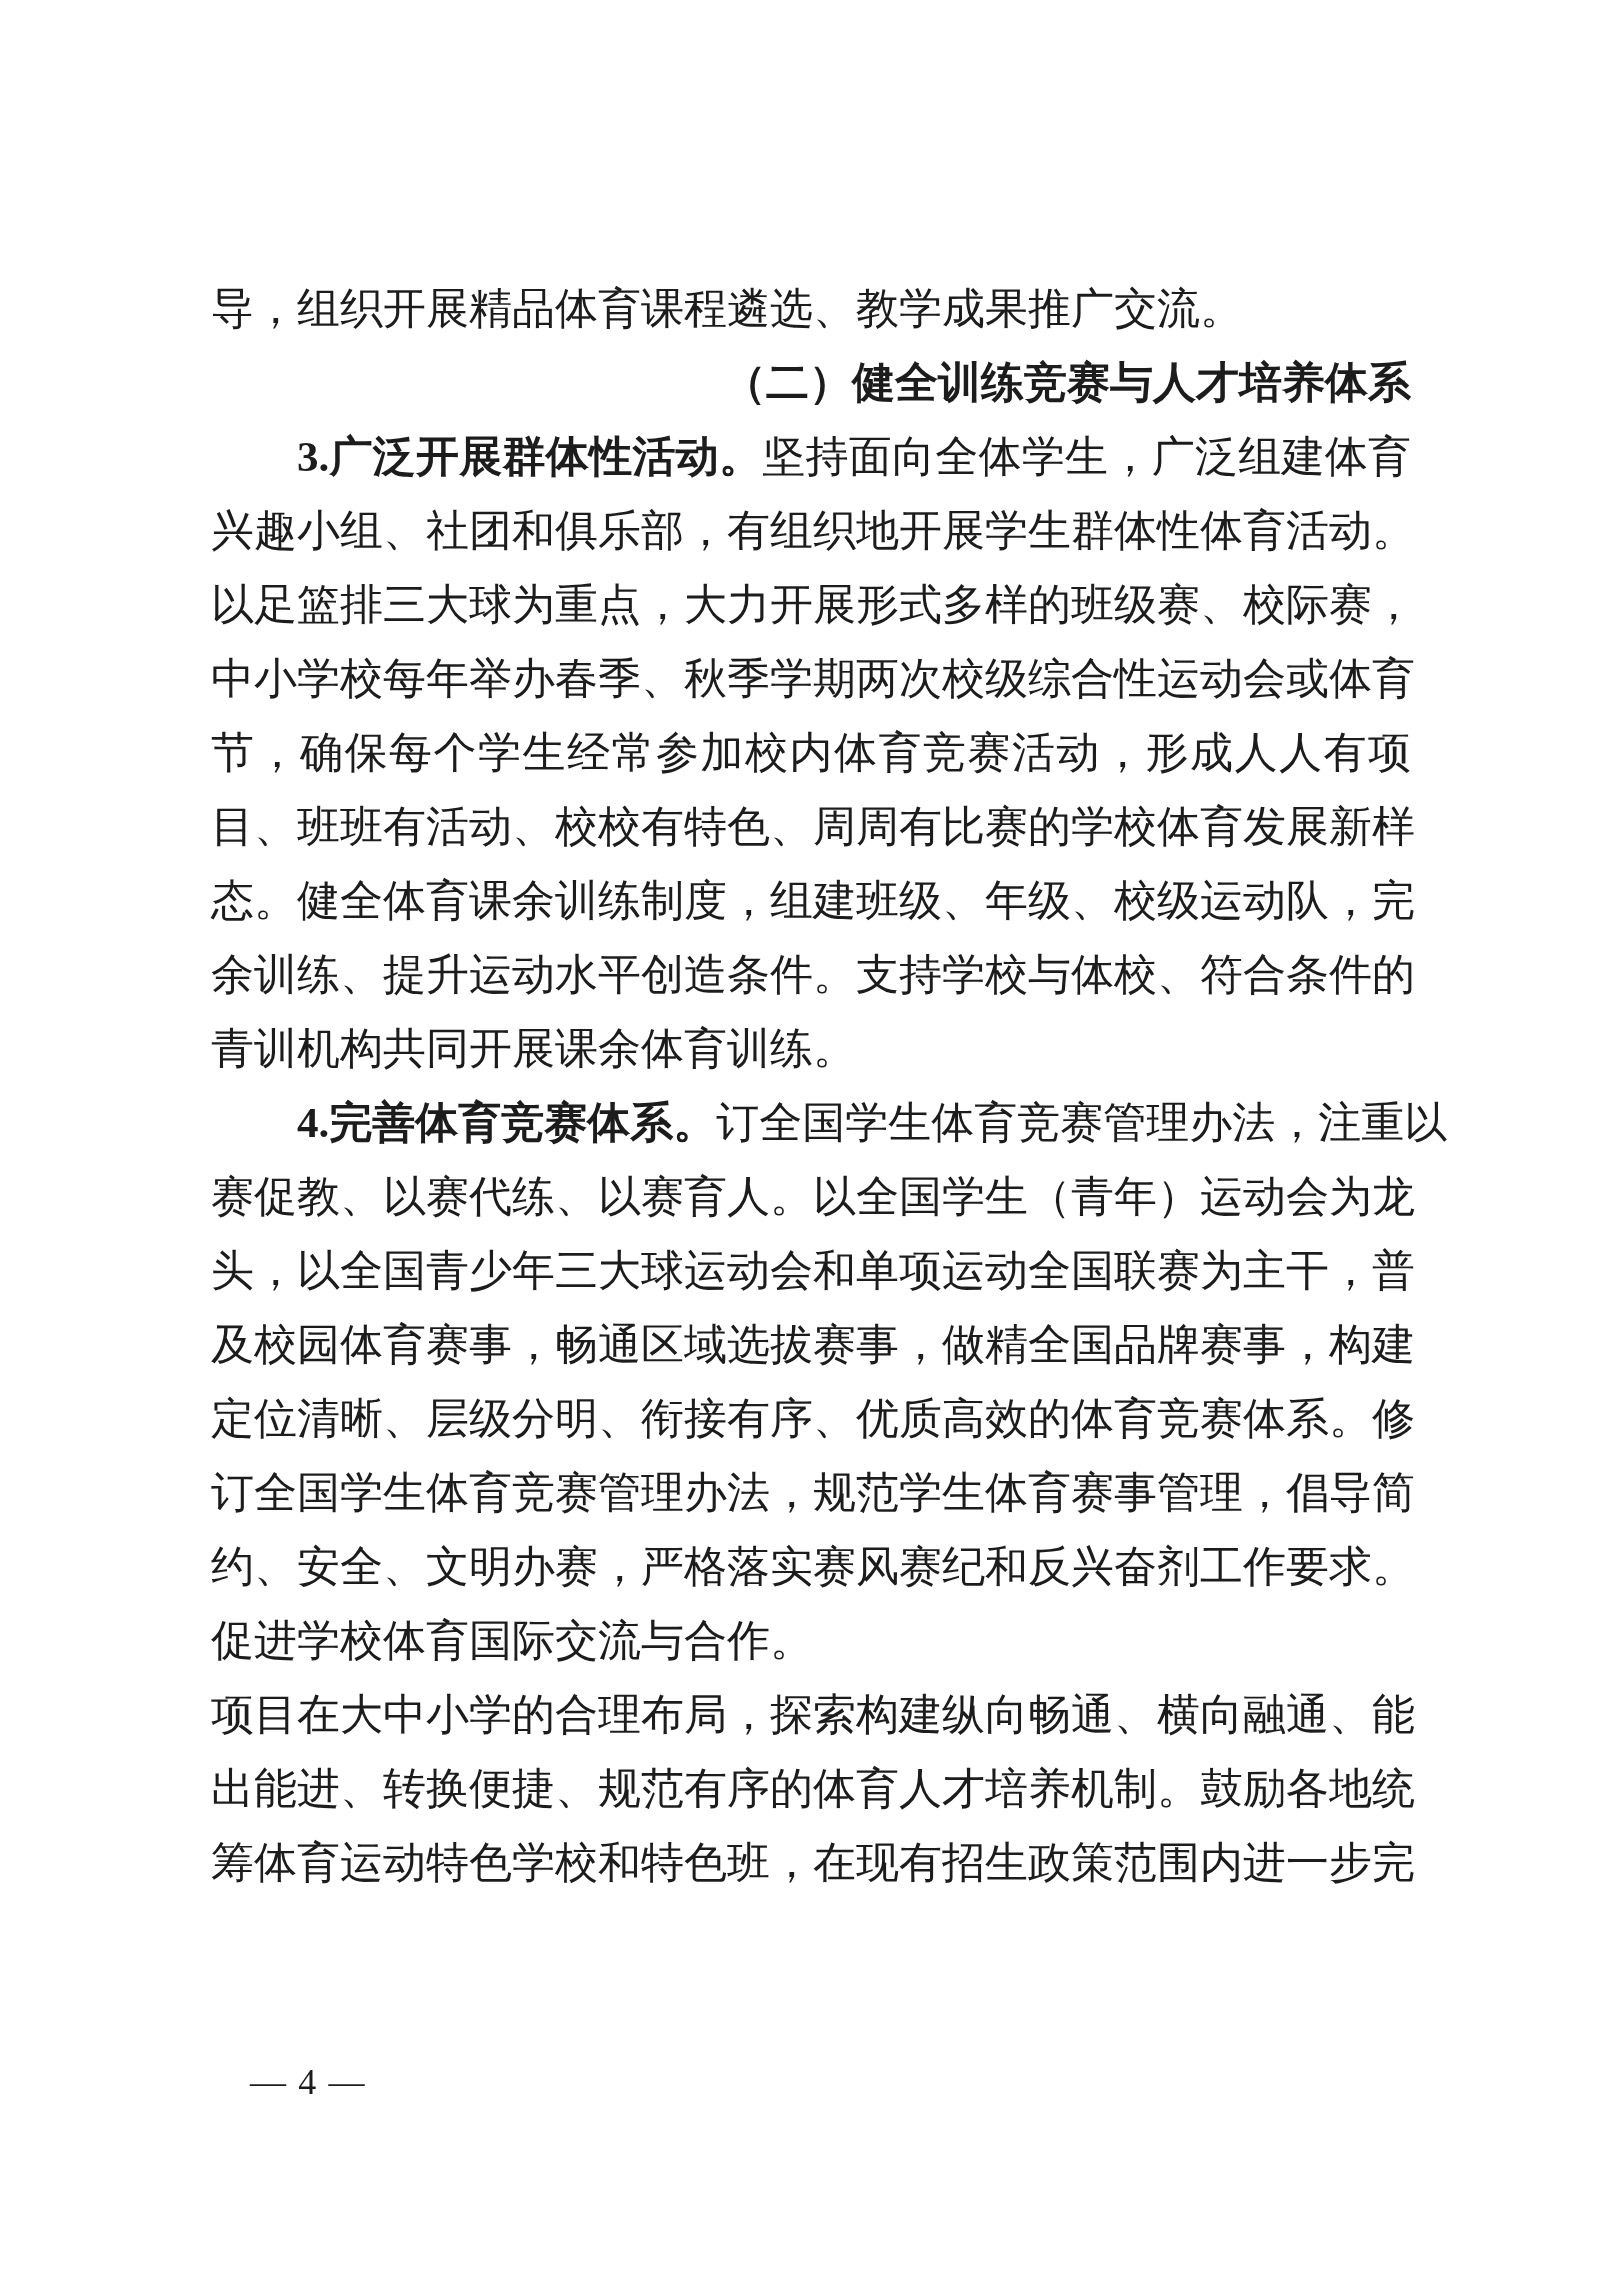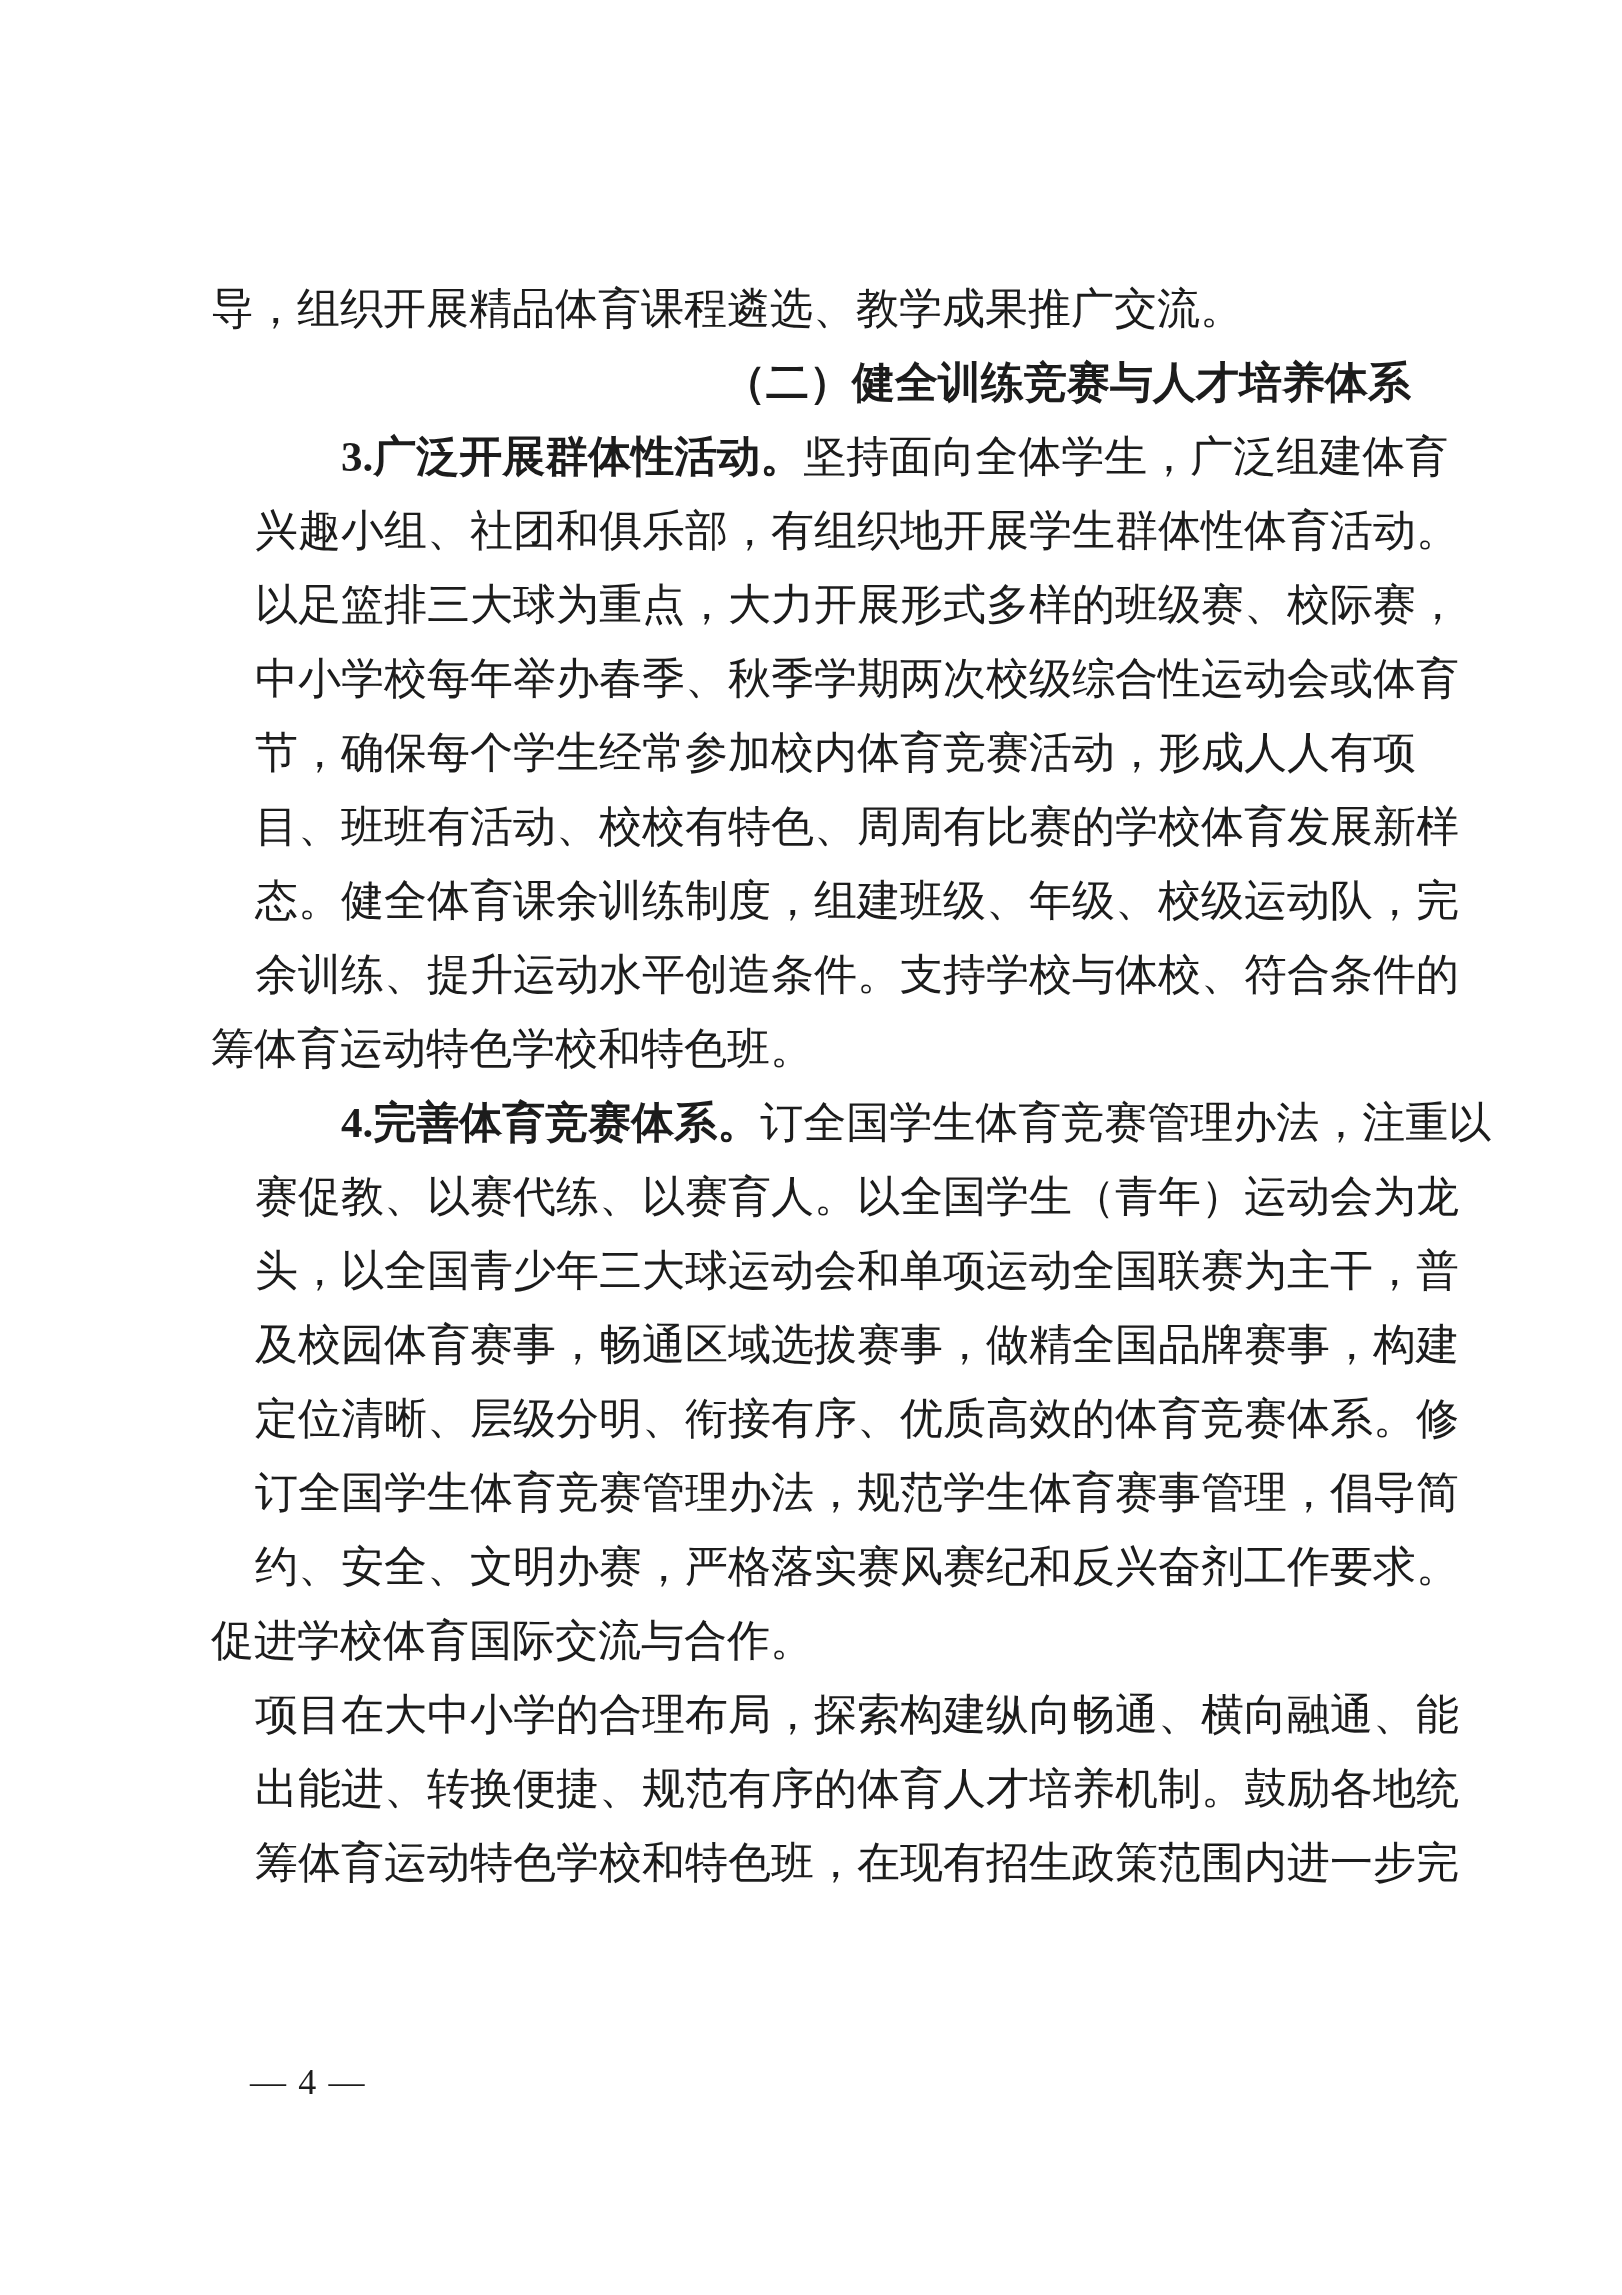--- a/index.html
+++ b/index.html
@@ -26,21 +26,20 @@
     font-size: 43px;
     line-height: 74px;
     height: 74px;
     letter-spacing: 0;
     white-space: nowrap;
     text-justify: inter-character;
   }
   .jf {
     text-align: justify;
     text-align-last: justify;
-    margin-left: 44px;
   }
   .ind {
     text-indent: 86px;
   }
   .bold, .lead {
     font-weight: 700;
     text-align: right;
   }
   .footer {
     position: absolute;
@@ -63,21 +62,21 @@
     <div class="ln ind bold">（二）健全训练竞赛与人才培养体系</div>
 
     <div class="ln ind jf"><span class="lead">3.广泛开展群体性活动。</span><span>坚持面向全体学生，广泛组建体育</span></div>
     <div class="ln jf">兴趣小组、社团和俱乐部，有组织地开展学生群体性体育活动。</div>
     <div class="ln jf">以足篮排三大球为重点，大力开展形式多样的班级赛、校际赛，</div>
     <div class="ln jf">中小学校每年举办春季、秋季学期两次校级综合性运动会或体育</div>
     <div class="ln jf">节，确保每个学生经常参加校内体育竞赛活动，形成人人有项</div>
     <div class="ln jf">目、班班有活动、校校有特色、周周有比赛的学校体育发展新样</div>
     <div class="ln jf">态。健全体育课余训练制度，组建班级、年级、校级运动队，完</div>
     <div class="ln jf">余训练、提升运动水平创造条件。支持学校与体校、符合条件的</div>
-    <div class="ln">筹体育运动特色学校和特色班。</div>
+    <div class="ln">青训机构共同开展课余体育训练。</div>
 
     <div class="ln ind jf"><span class="lead">4.完善体育竞赛体系。</span><span>订全国学生体育竞赛管理办法，注重以</span></div>
     <div class="ln jf">赛促教、以赛代练、以赛育人。以全国学生（青年）运动会为龙</div>
     <div class="ln jf">头，以全国青少年三大球运动会和单项运动全国联赛为主干，普</div>
     <div class="ln jf">及校园体育赛事，畅通区域选拔赛事，做精全国品牌赛事，构建</div>
     <div class="ln jf">定位清晰、层级分明、衔接有序、优质高效的体育竞赛体系。修</div>
     <div class="ln jf">订全国学生体育竞赛管理办法，规范学生体育赛事管理，倡导简</div>
     <div class="ln jf">约、安全、文明办赛，严格落实赛风赛纪和反兴奋剂工作要求。</div>
     <div class="ln">促进学校体育国际交流与合作。</div>
 

